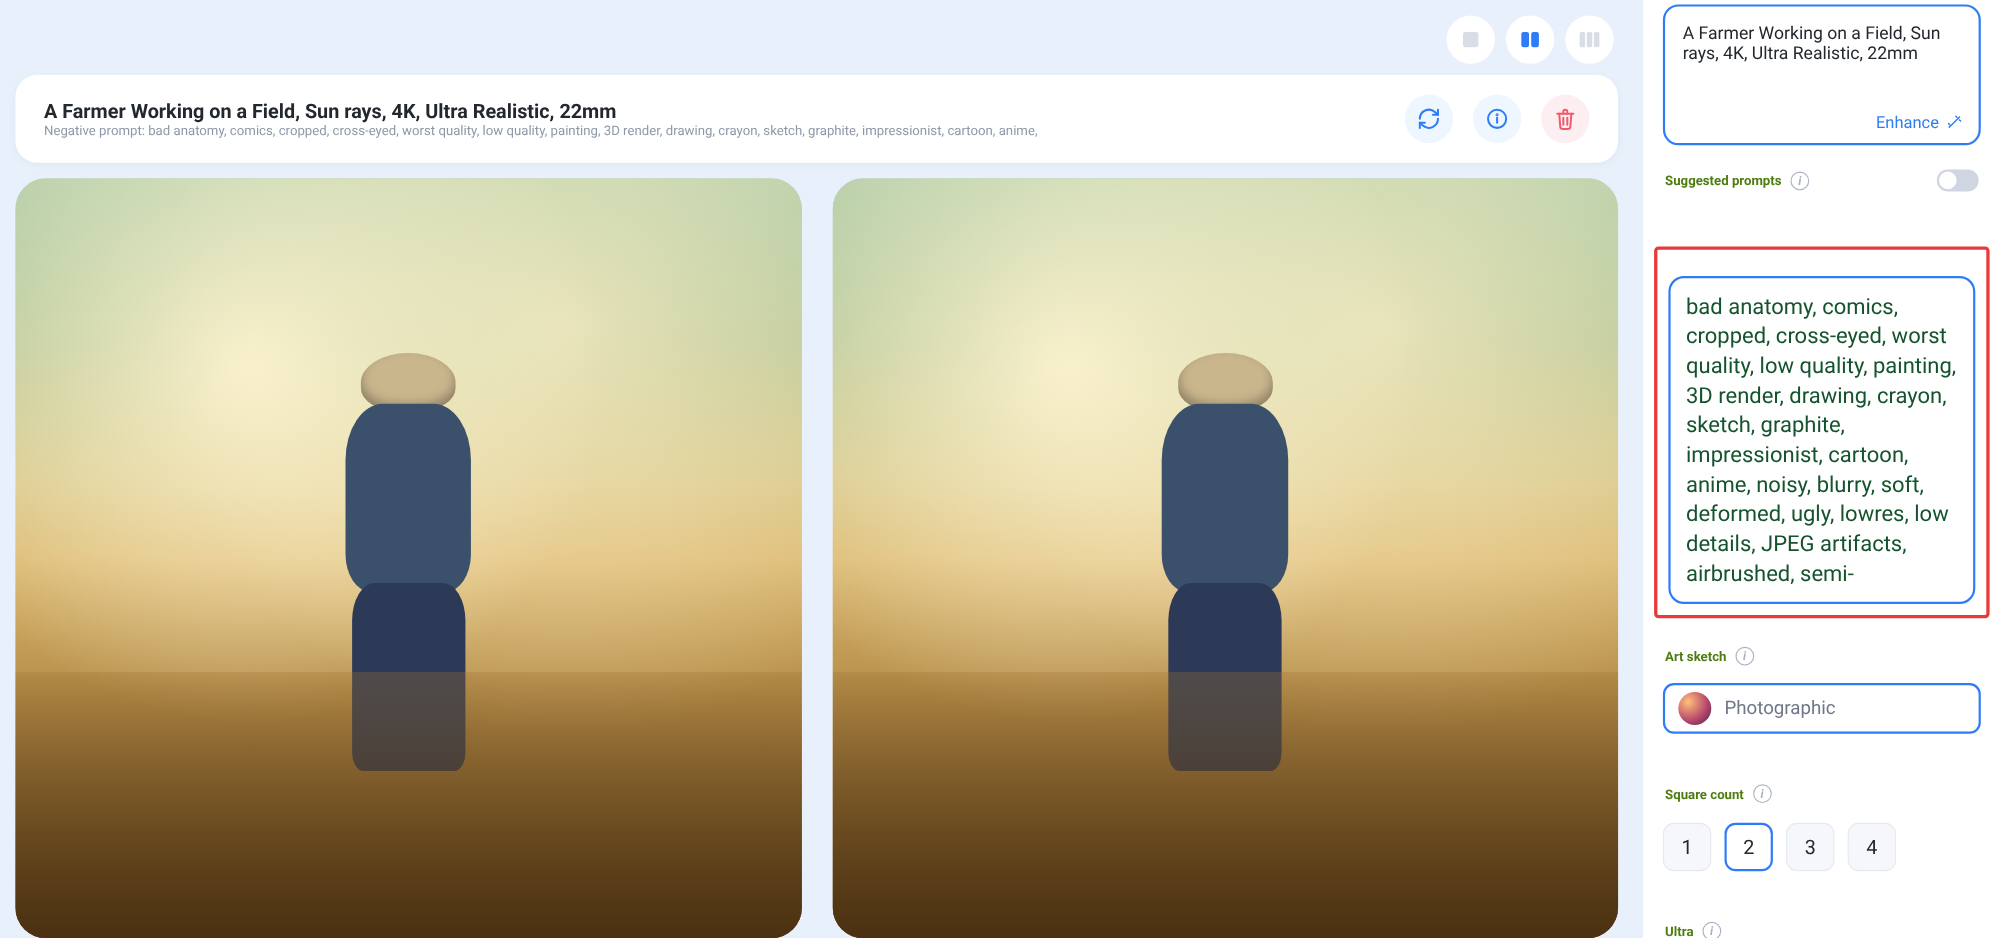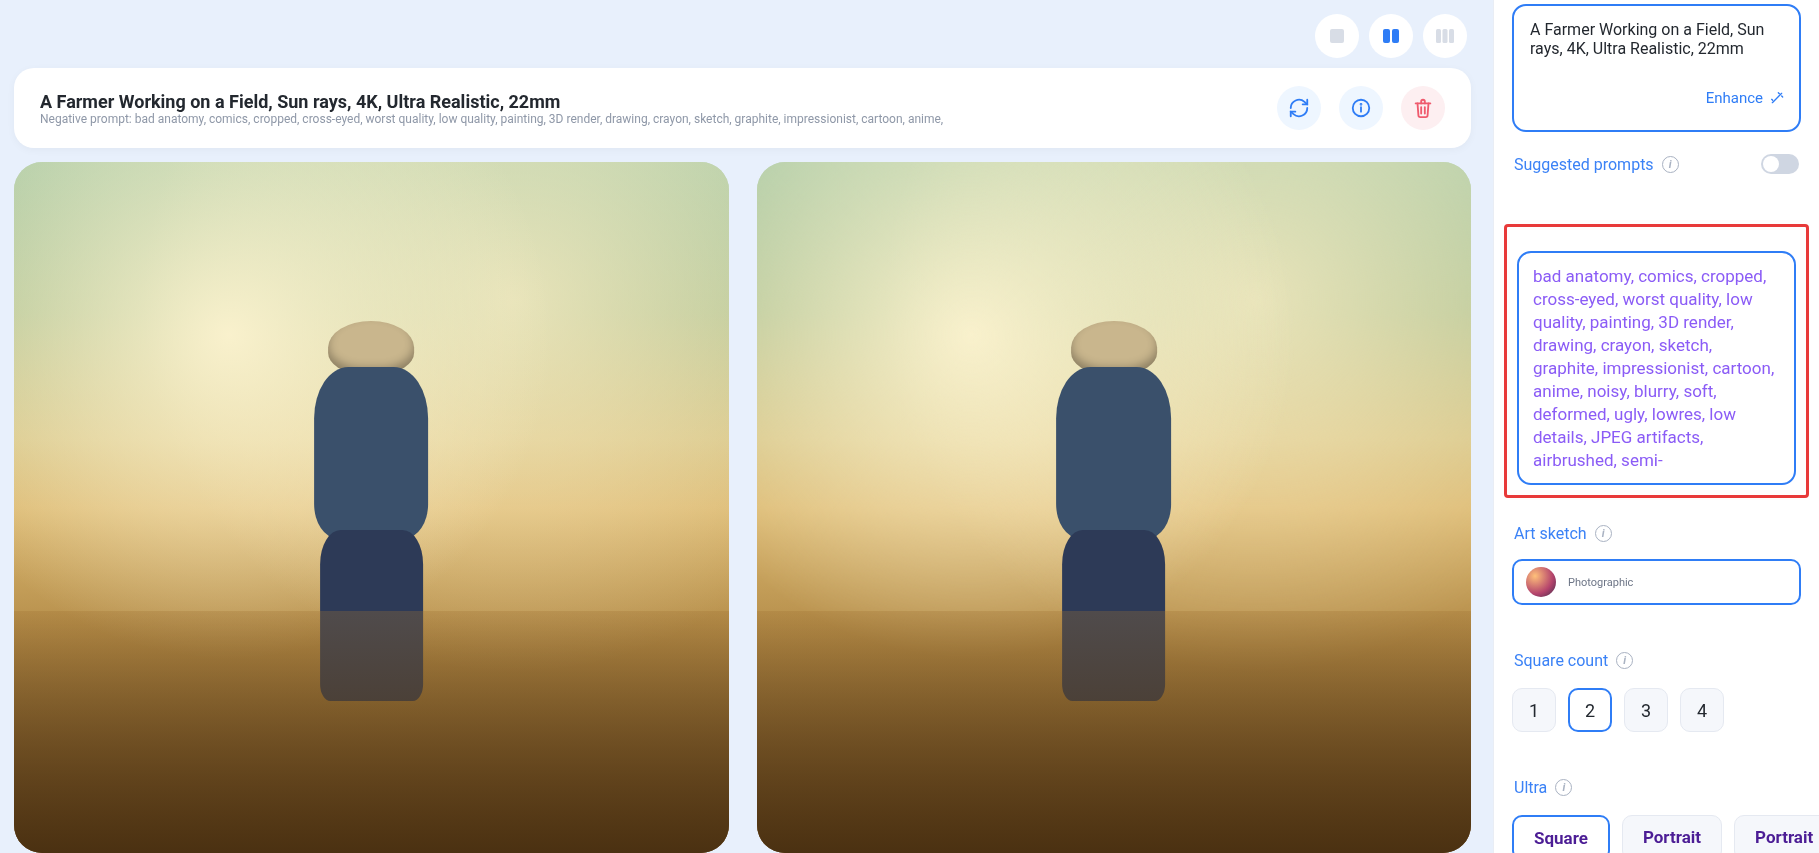--- a/index.html
+++ b/index.html
@@ -65,56 +65,56 @@
     width: 326px; background: #fff; border-left: 1px solid #e9edf4;
     display: flex; flex-direction: column; padding: 4px 18px 14px 18px;
     overflow-y: auto;
   }
   .top-prompt-box {
     border: 2px solid #2f7df6; border-radius: 14px;
     padding: 14px 16px; font-size: 16px; color: #23282f;
     position: relative; min-height: 128px; margin-bottom: 18px;
   }
   .enhance {
-    position: absolute; right: 14px; bottom: 23px;
+    position: absolute; right: 14px; bottom: 10px;
     color: #2f7df6; font-size: 15px; display: flex; align-items: center; gap: 6px;
     cursor: pointer;
   }
   .section-hdr { display:flex; align-items:center; gap:8px; padding: 4px 2px; }
-  .section-label { font-weight:400; font-size:16px; color:#3b82f6; }
+  .section-label { font-weight:700; font-size:12px; color:#4d7c0f; }
   .info-icon {
     width:17px; height:17px; border-radius:50%; border:1.5px solid #a9b2c2;
     display:inline-flex; align-items:center; justify-content:center;
     font-size:11px; color:#a9b2c2; font-weight:700;
   }
   .info-icon::after{ content:"i"; font-style: italic;}
   .spacer{flex:1;}
   .toggle {
     width:38px; height:20px; border-radius:999px; background:#cfd6e2; position:relative; cursor:pointer;
   }
   .toggle::after{
     content:""; position:absolute; width:16px; height:16px; border-radius:50%; background:#fff;
     top:2px; left:2px; transition:left .15s;
   }
   .toggle.on{ background:#2f7df6; }
   .toggle.on::after{ left:20px; }
   .divider{ height:1px; background:#eef1f7; margin: 18px -6px; }
   .highlight-box { border: 3px solid #e83a3a; border-radius:4px; padding: 10px 10px 10px 10px; margin: 10px -8px 0 -8px; }
   .neg-textarea {
     margin-top: 14px; border: 2px solid #2f7df6; border-radius: 14px;
-    padding: 12px 14px; font-size: 17px; color: #8b5cf6; line-height: 1.35;
+    padding: 12px 14px; font-size: 20px; color: #14532d; line-height: 1.35;
     min-height: 122px;
   }
   .art-style-sel {
     display:flex; align-items:center; gap:12px;
     border:2px solid #2f7df6; border-radius:10px; padding:6px 12px;
     margin-top: 12px;
   }
   .style-thumb { width:30px; height:30px; border-radius:50%; background: radial-gradient(circle at 30% 30%, #ffc07a, #b4436c 60%, #3b2a4a); }
-  .style-name { font-size:11px; color:#6e7687; }
+  .style-name { font-size:17px; color:#6e7687; }
   .count-row, .size-row { display:flex; gap:12px; margin-top: 14px; }
   .count-btn {
     width:44px; height:44px; border-radius:10px; border:1px solid #e5e9f1;
     background:#f5f7fb; display:flex; align-items:center; justify-content:center;
     font-size:18px; color:#23282f; cursor:pointer;
   }
   .count-btn.active { border:2px solid #2f7df6; background:#fff; }
   .size-btn {
     padding: 11px 20px; border-radius:10px; border:1px solid #e5e9f1;
     background:#f5f7fb; font-size:17px; color:#4c1d95; cursor:pointer;font-weight:bold;

